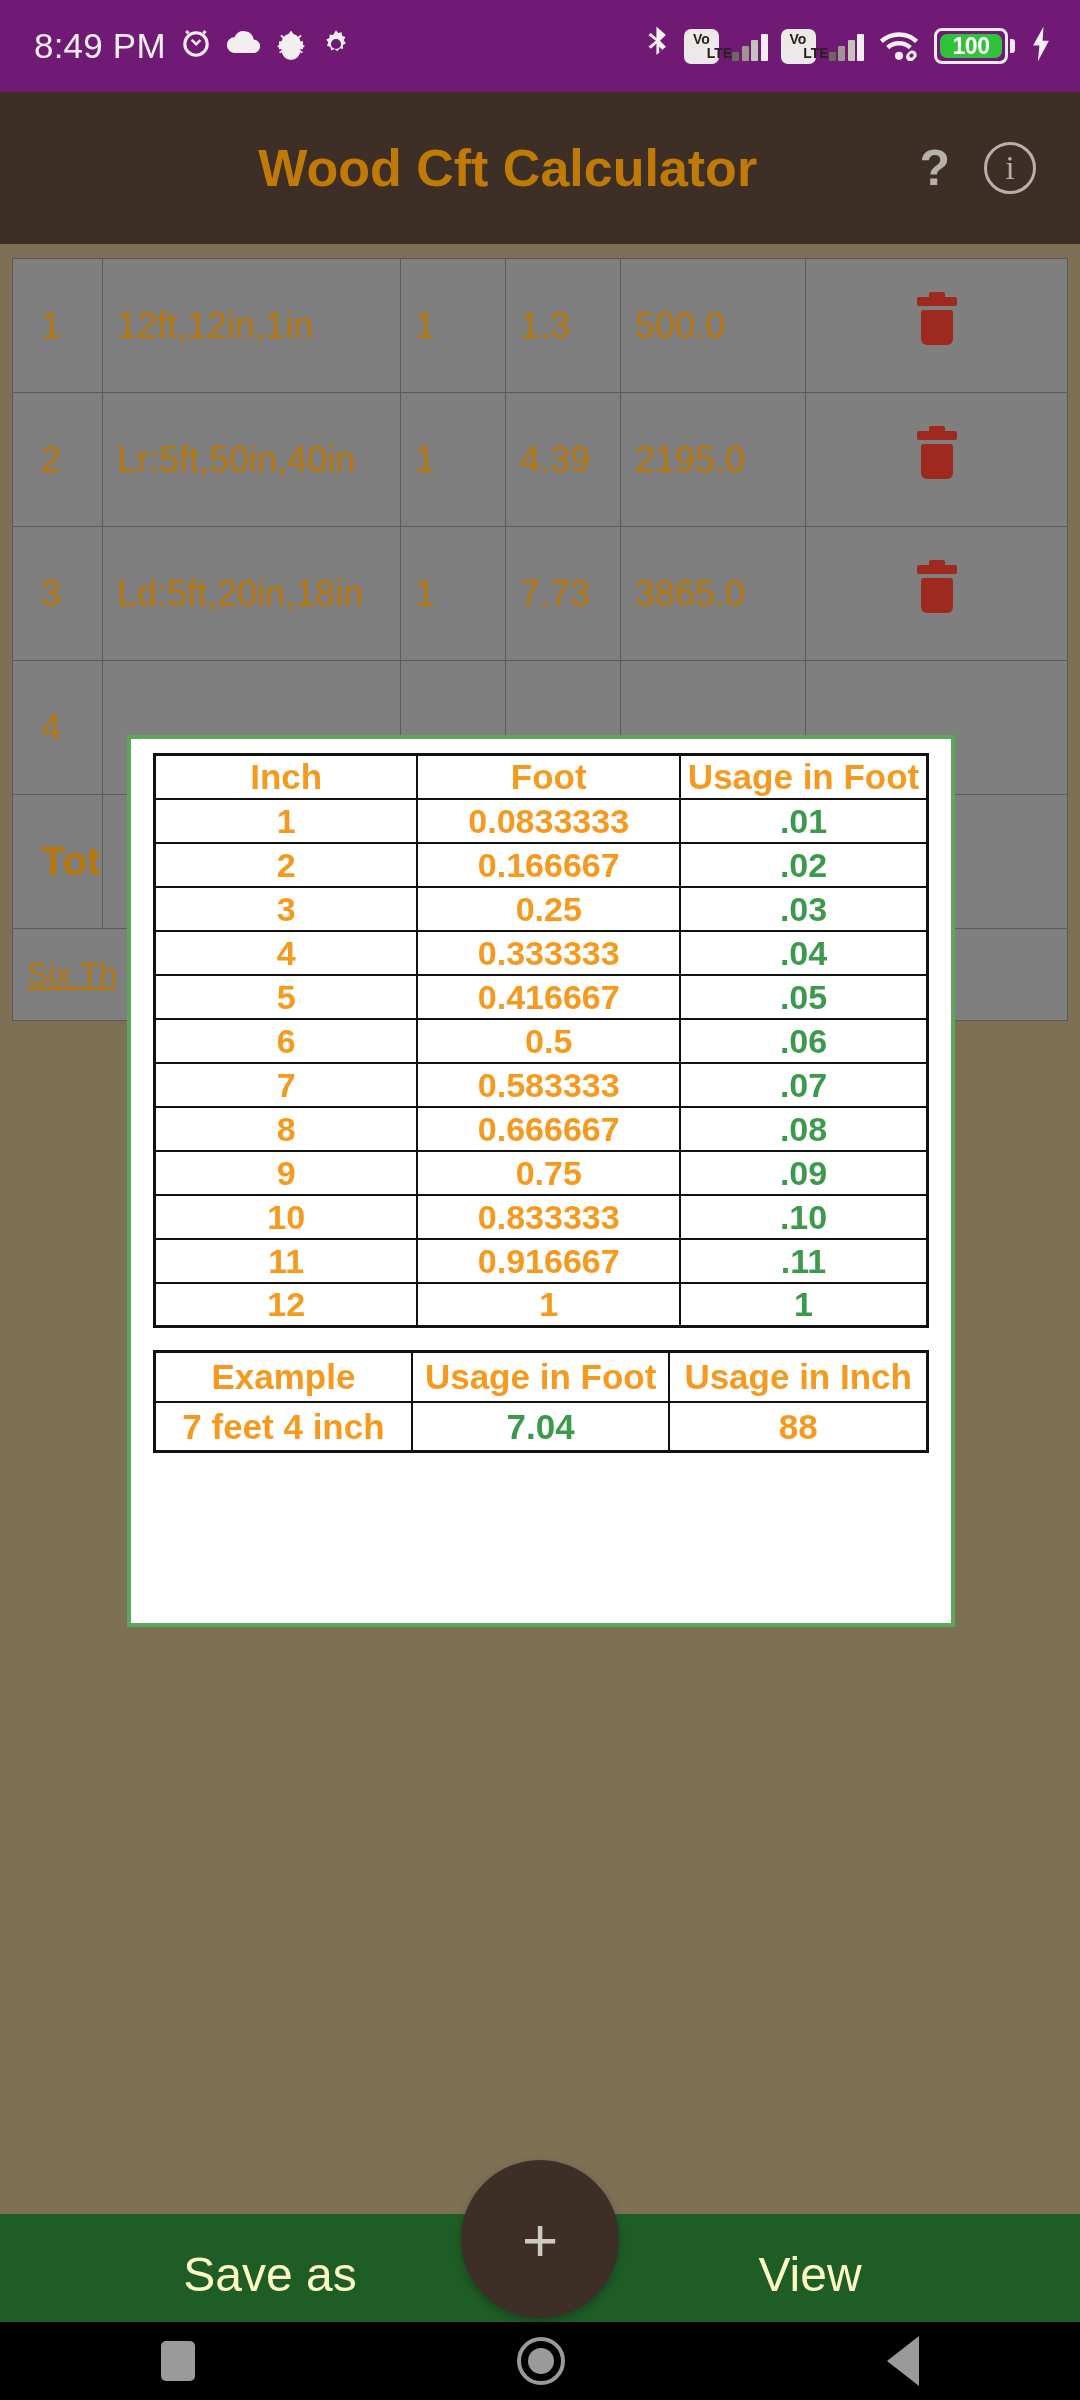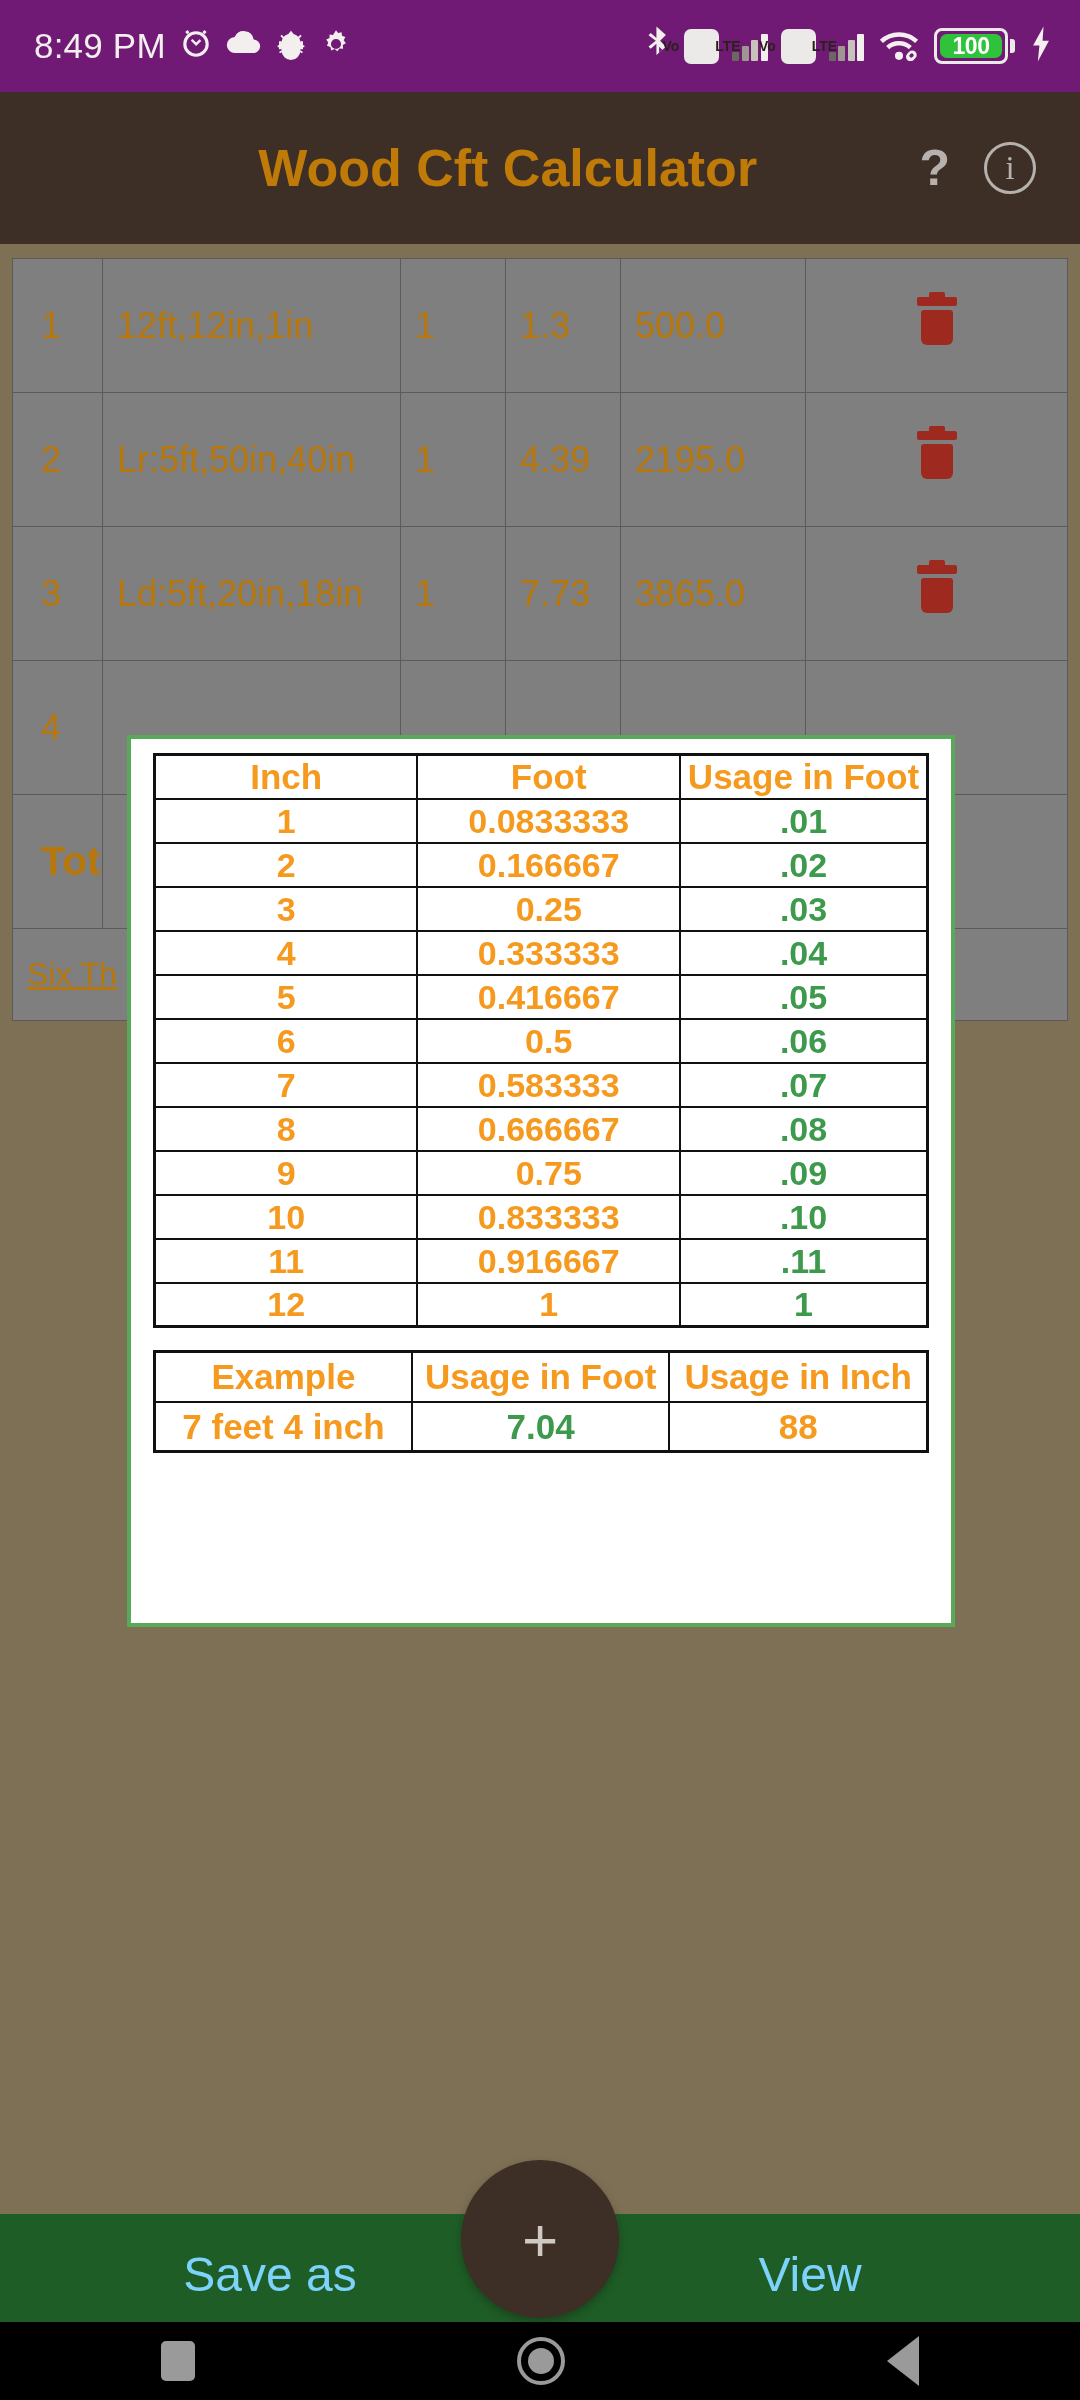--- a/index.html
+++ b/index.html
@@ -26,21 +26,21 @@
     color:#f2efee;
   }
   #status-left { display:flex; align-items:center; gap:13px; }
   #clock { font-size:35px; font-weight:400; letter-spacing:.2px; }
   #status-right { margin-left:auto; display:flex; align-items:center; gap:13px; }
   .sicon { display:block; }
 
   .volte-box {
     width:35px; height:35px; border-radius:7px;
     background:#eceae8; color:#2b211c;
-    display:flex; flex-direction:row; align-items:center; justify-content:center;
+    display:flex; flex-direction:column; align-items:center; justify-content:center;
     line-height:1; font-weight:bold;
   }
   .volte-box .v1 { font-size:14px; }
   .volte-box .v2 { font-size:14px;padding-left:36px; }
 
   .bars { display:flex; align-items:flex-end; gap:2.5px; height:30px; }
   .bars i { display:block; width:7px; background:#f2efee; border-radius:1px; }
   .bars i.b1 { height:9px;  background:#6e6662; }
   .bars i.b2 { height:15px; background:#9d9691; }
   .bars i.b3 { height:21px; background:#c8c2bd; }
@@ -186,21 +186,21 @@
   }
   #bottom-bar {
     position:absolute; left:0; top:2214px;
     width:1080px; height:108px;
     background:#1f5d26;
     display:flex; align-items:center;
     z-index:10;
   }
   #bottom-bar .bb {
     flex:1; text-align:center;
-    color:#7dd3fc; font-size:48px;margin-top:12px;
+    color:#fef9c3; font-size:48px;margin-top:12px;
   }
 
   
   #nav-bar {
     position:absolute; left:0; top:2322px;
     width:1080px; height:78px;
     background:#000;
     display:flex; align-items:center; justify-content:space-around;
   }
   #nav-recents { width:34px; height:40px; background:#9a9a9a; border-radius:5px; }

